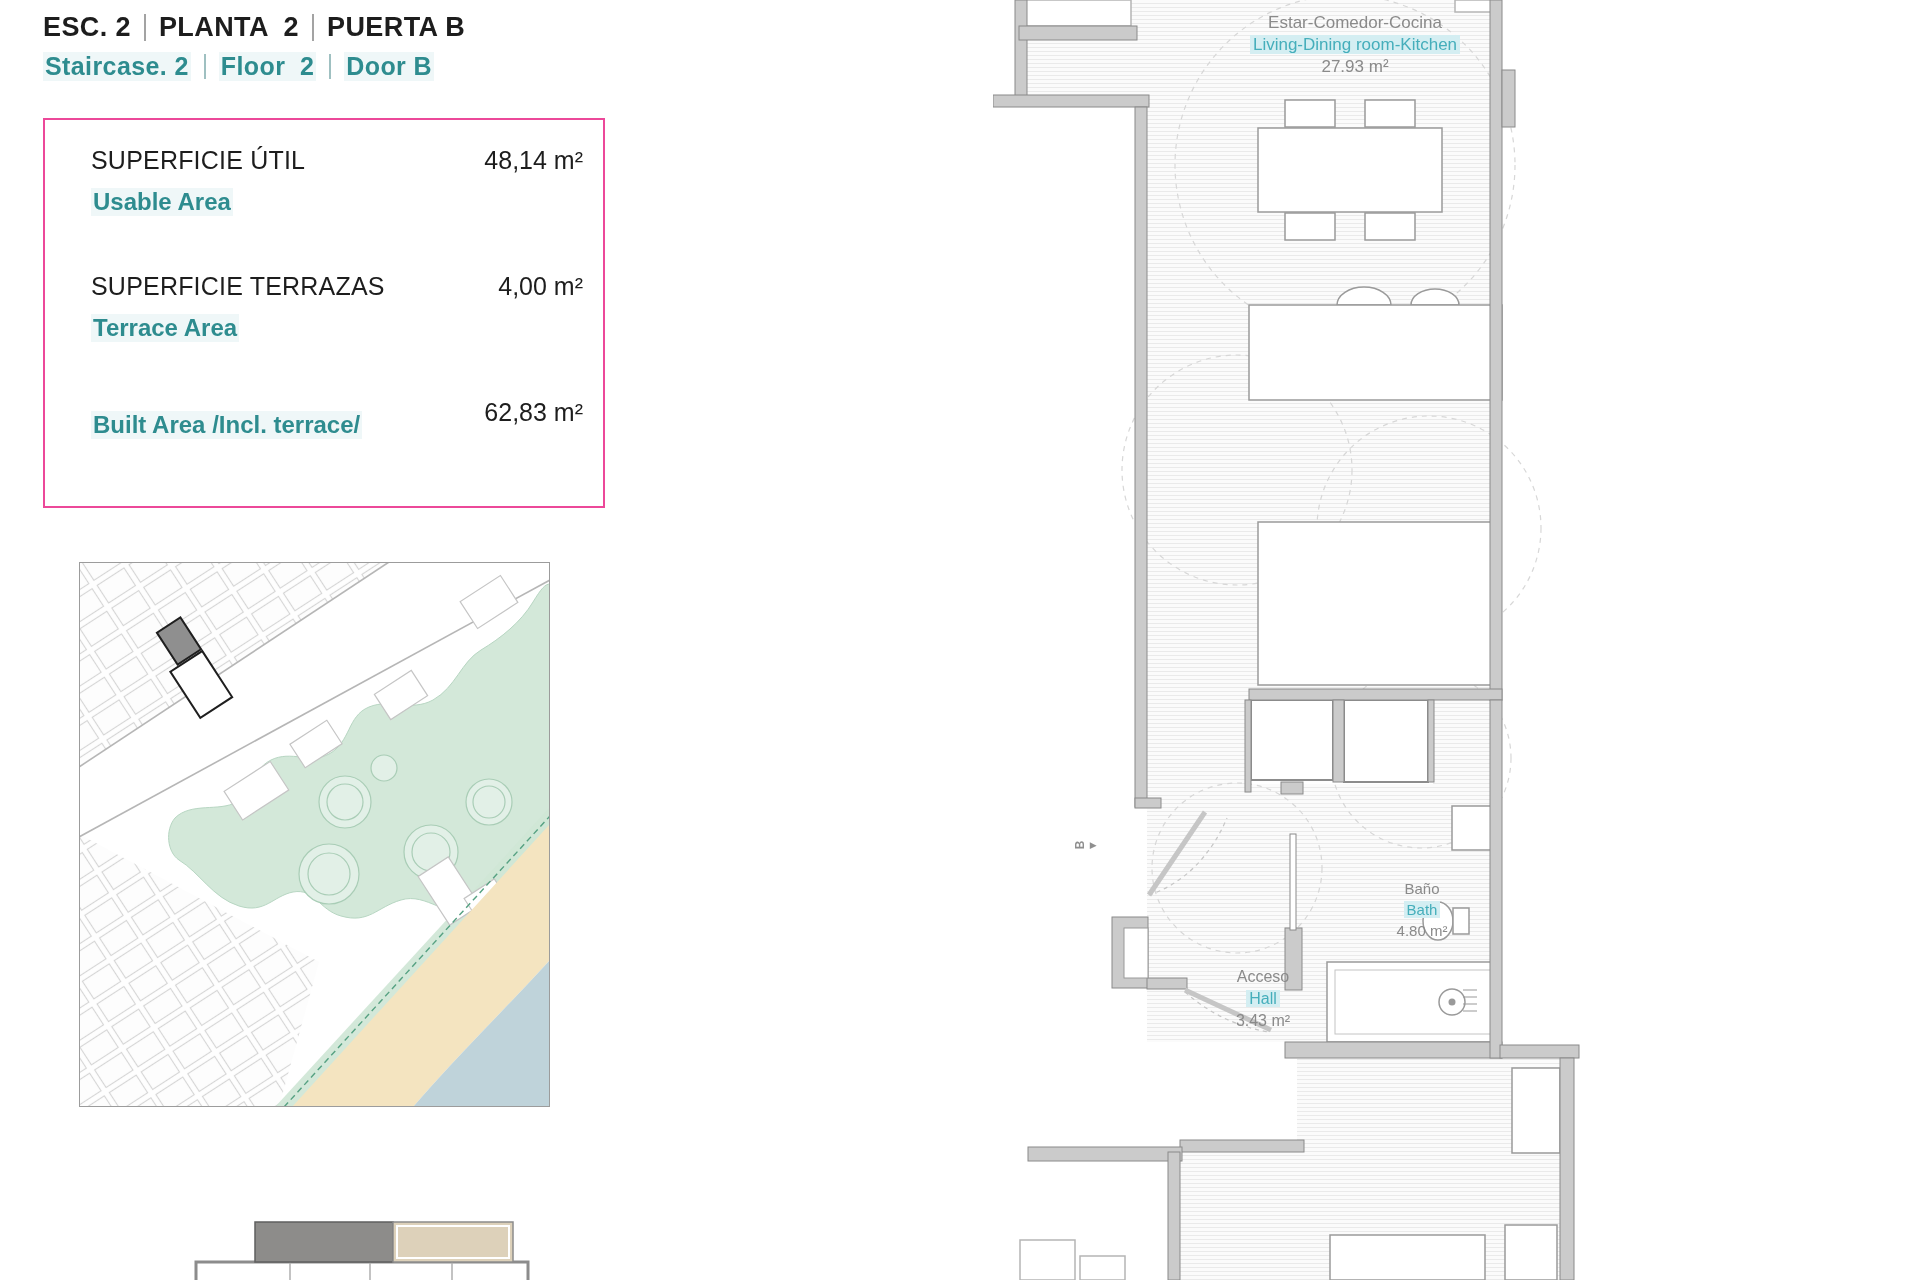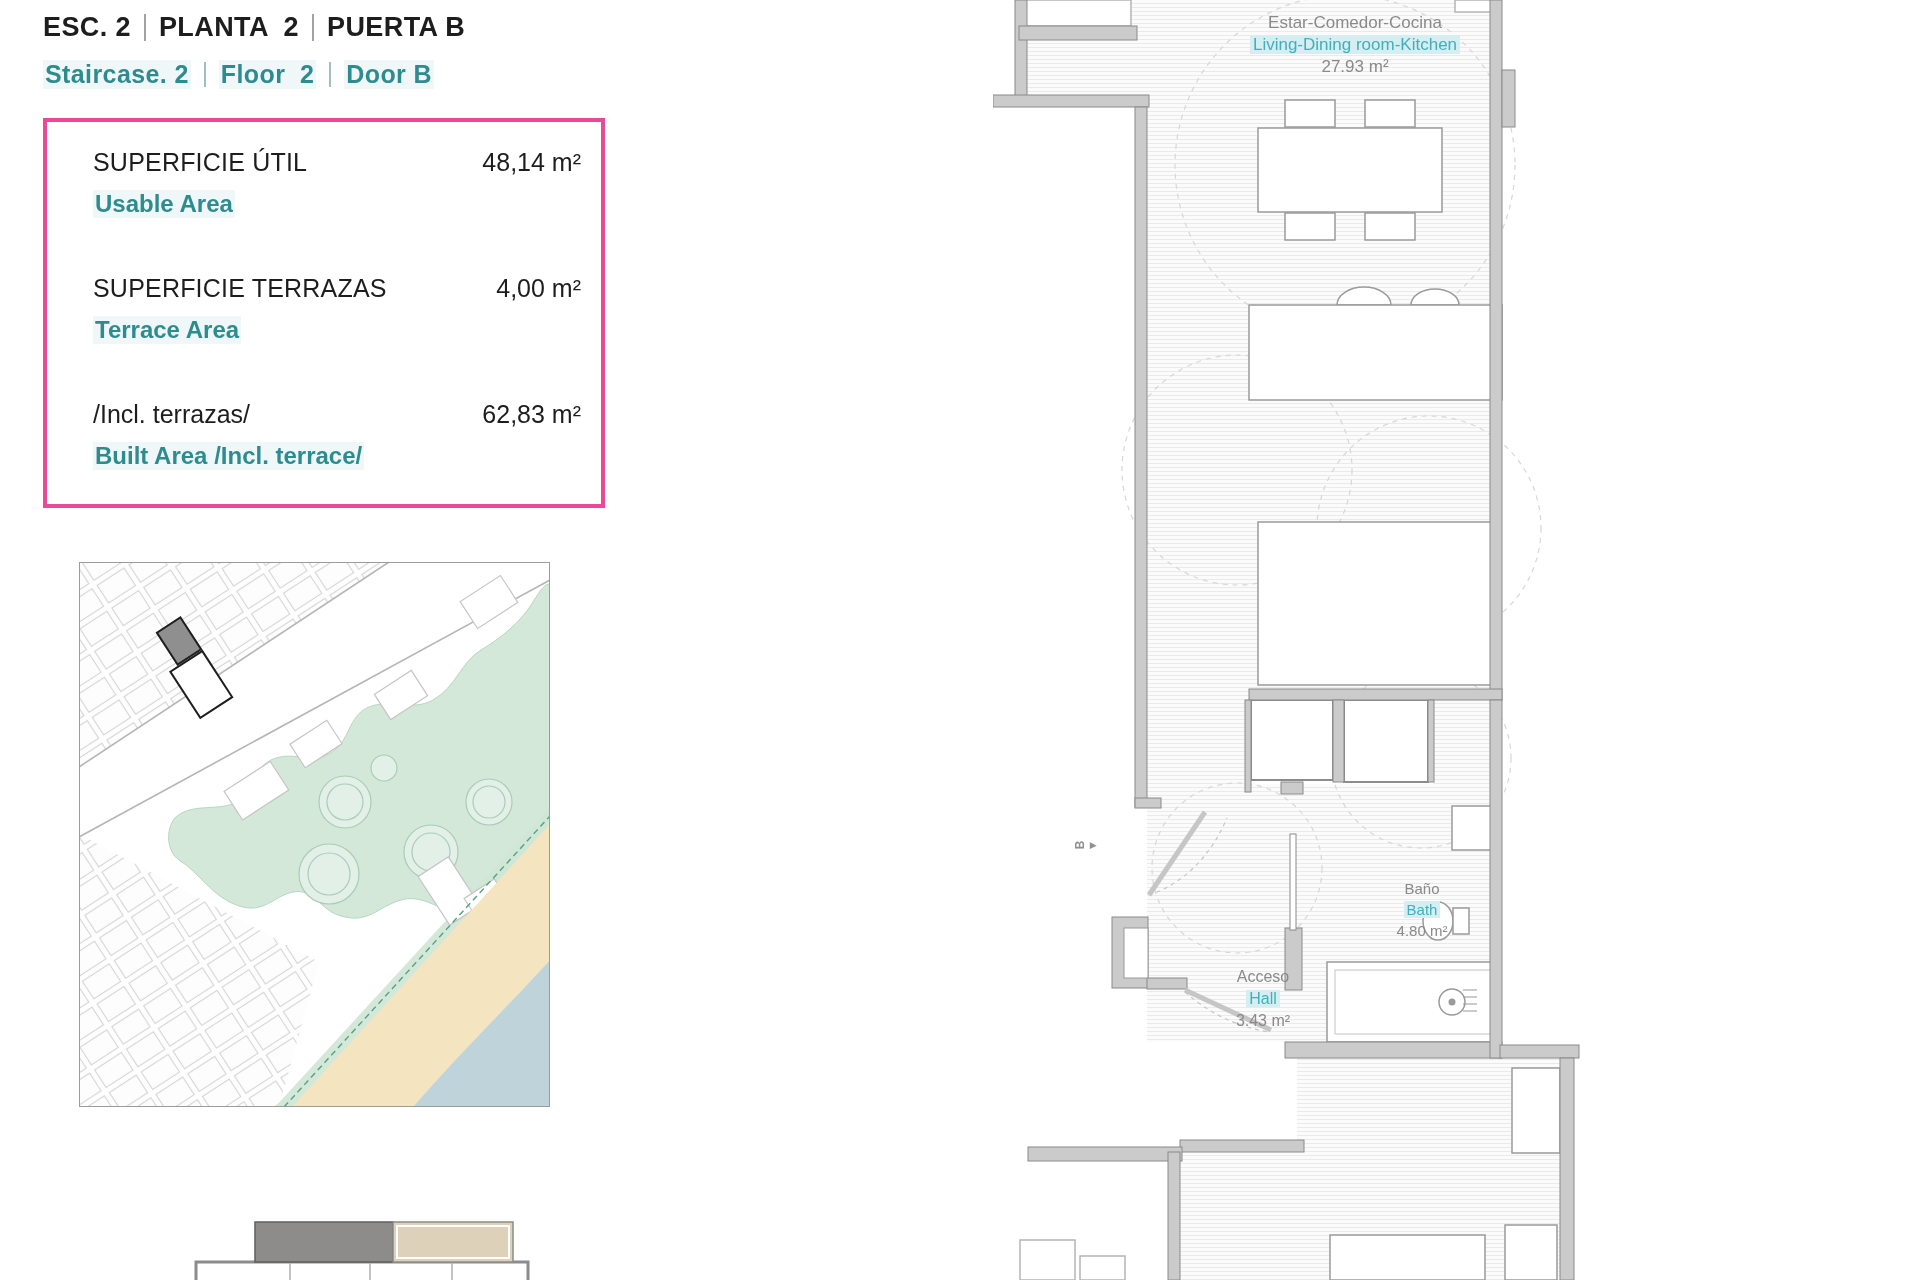--- a/index.html
+++ b/index.html
@@ -2,27 +2,27 @@
 <html><head>
 <meta charset="utf-8">
 <style>
   html,body{margin:0;padding:0;background:#ffffff;}
   .page{position:relative;width:1920px;height:1280px;background:#ffffff;overflow:hidden;
         font-family:"Liberation Sans",sans-serif;color:#1d1d1d;}
 
   
   .hdr{position:absolute;left:43px;top:12px;}
   .hdr-line{display:flex;align-items:center;font-size:27px;font-weight:600;letter-spacing:.4px;white-space:pre;}
-  .hdr-line.en{margin-top:17px;color:#2e8c8f;font-size:25px;}
+  .hdr-line.en{margin-top:9px;color:#2e8c8f;font-size:25px;}
   .hdr-line.en .seg{background:rgba(140,200,205,.14);padding:0 2px;}
   .vdiv{width:2px;height:27px;background:#a3a3a3;margin:0 13px;}
   .vdiv.t{background:#9fc0c1;height:25px;}
 
   
-  .box{position:absolute;left:43px;top:118px;width:562px;height:390px;border:4px solid #ec4899;
+  .box{position:absolute;left:43px;top:118px;width:562px;height:390px;border:2px solid #ec4899;
        box-sizing:border-box;padding:26px 16px 0 46px;}
   .row{position:relative;margin-bottom:56px;}
   .row .es{font-size:25px;letter-spacing:.2px;}
   .row .es2{font-size:25px;margin-top:6px;}
   .row .en{font-size:24px;font-weight:600;color:#2e8c8f;margin-top:13px;display:inline-block;
            background:rgba(140,200,205,.14);padding:0 2px;}
   .row .val{position:absolute;top:0;right:4px;font-size:25px;}
 
   
   .map{position:absolute;left:79px;top:562px;}
@@ -70,21 +70,20 @@
       <span class="val">48,14 m²</span>
       <div><span class="en">Usable Area</span></div>
     </div>
     <div class="row">
       <div class="es">SUPERFICIE TERRAZAS</div>
       <span class="val">4,00 m²</span>
       <div><span class="en">Terrace Area</span></div>
     </div>
     <div class="row">
       <span class="val">62,83 m²</span>
-      <div class="es2">/Incl. terrazas/</div>
       <div><span class="en">Built Area /Incl. terrace/</span></div>
     </div>
   </div>
 
   <svg class="map" width="471" height="545" viewBox="0 0 471 545">
     <defs>
       <pattern id="city" width="38" height="27" patternUnits="userSpaceOnUse" patternTransform="rotate(-33)">
         <rect width="38" height="27" fill="#fefefe"></rect>
         <rect x="2.5" y="2.5" width="32" height="21" fill="#fdfdfd" stroke="#d5d5d5" stroke-width="1.1"></rect>
       </pattern>

